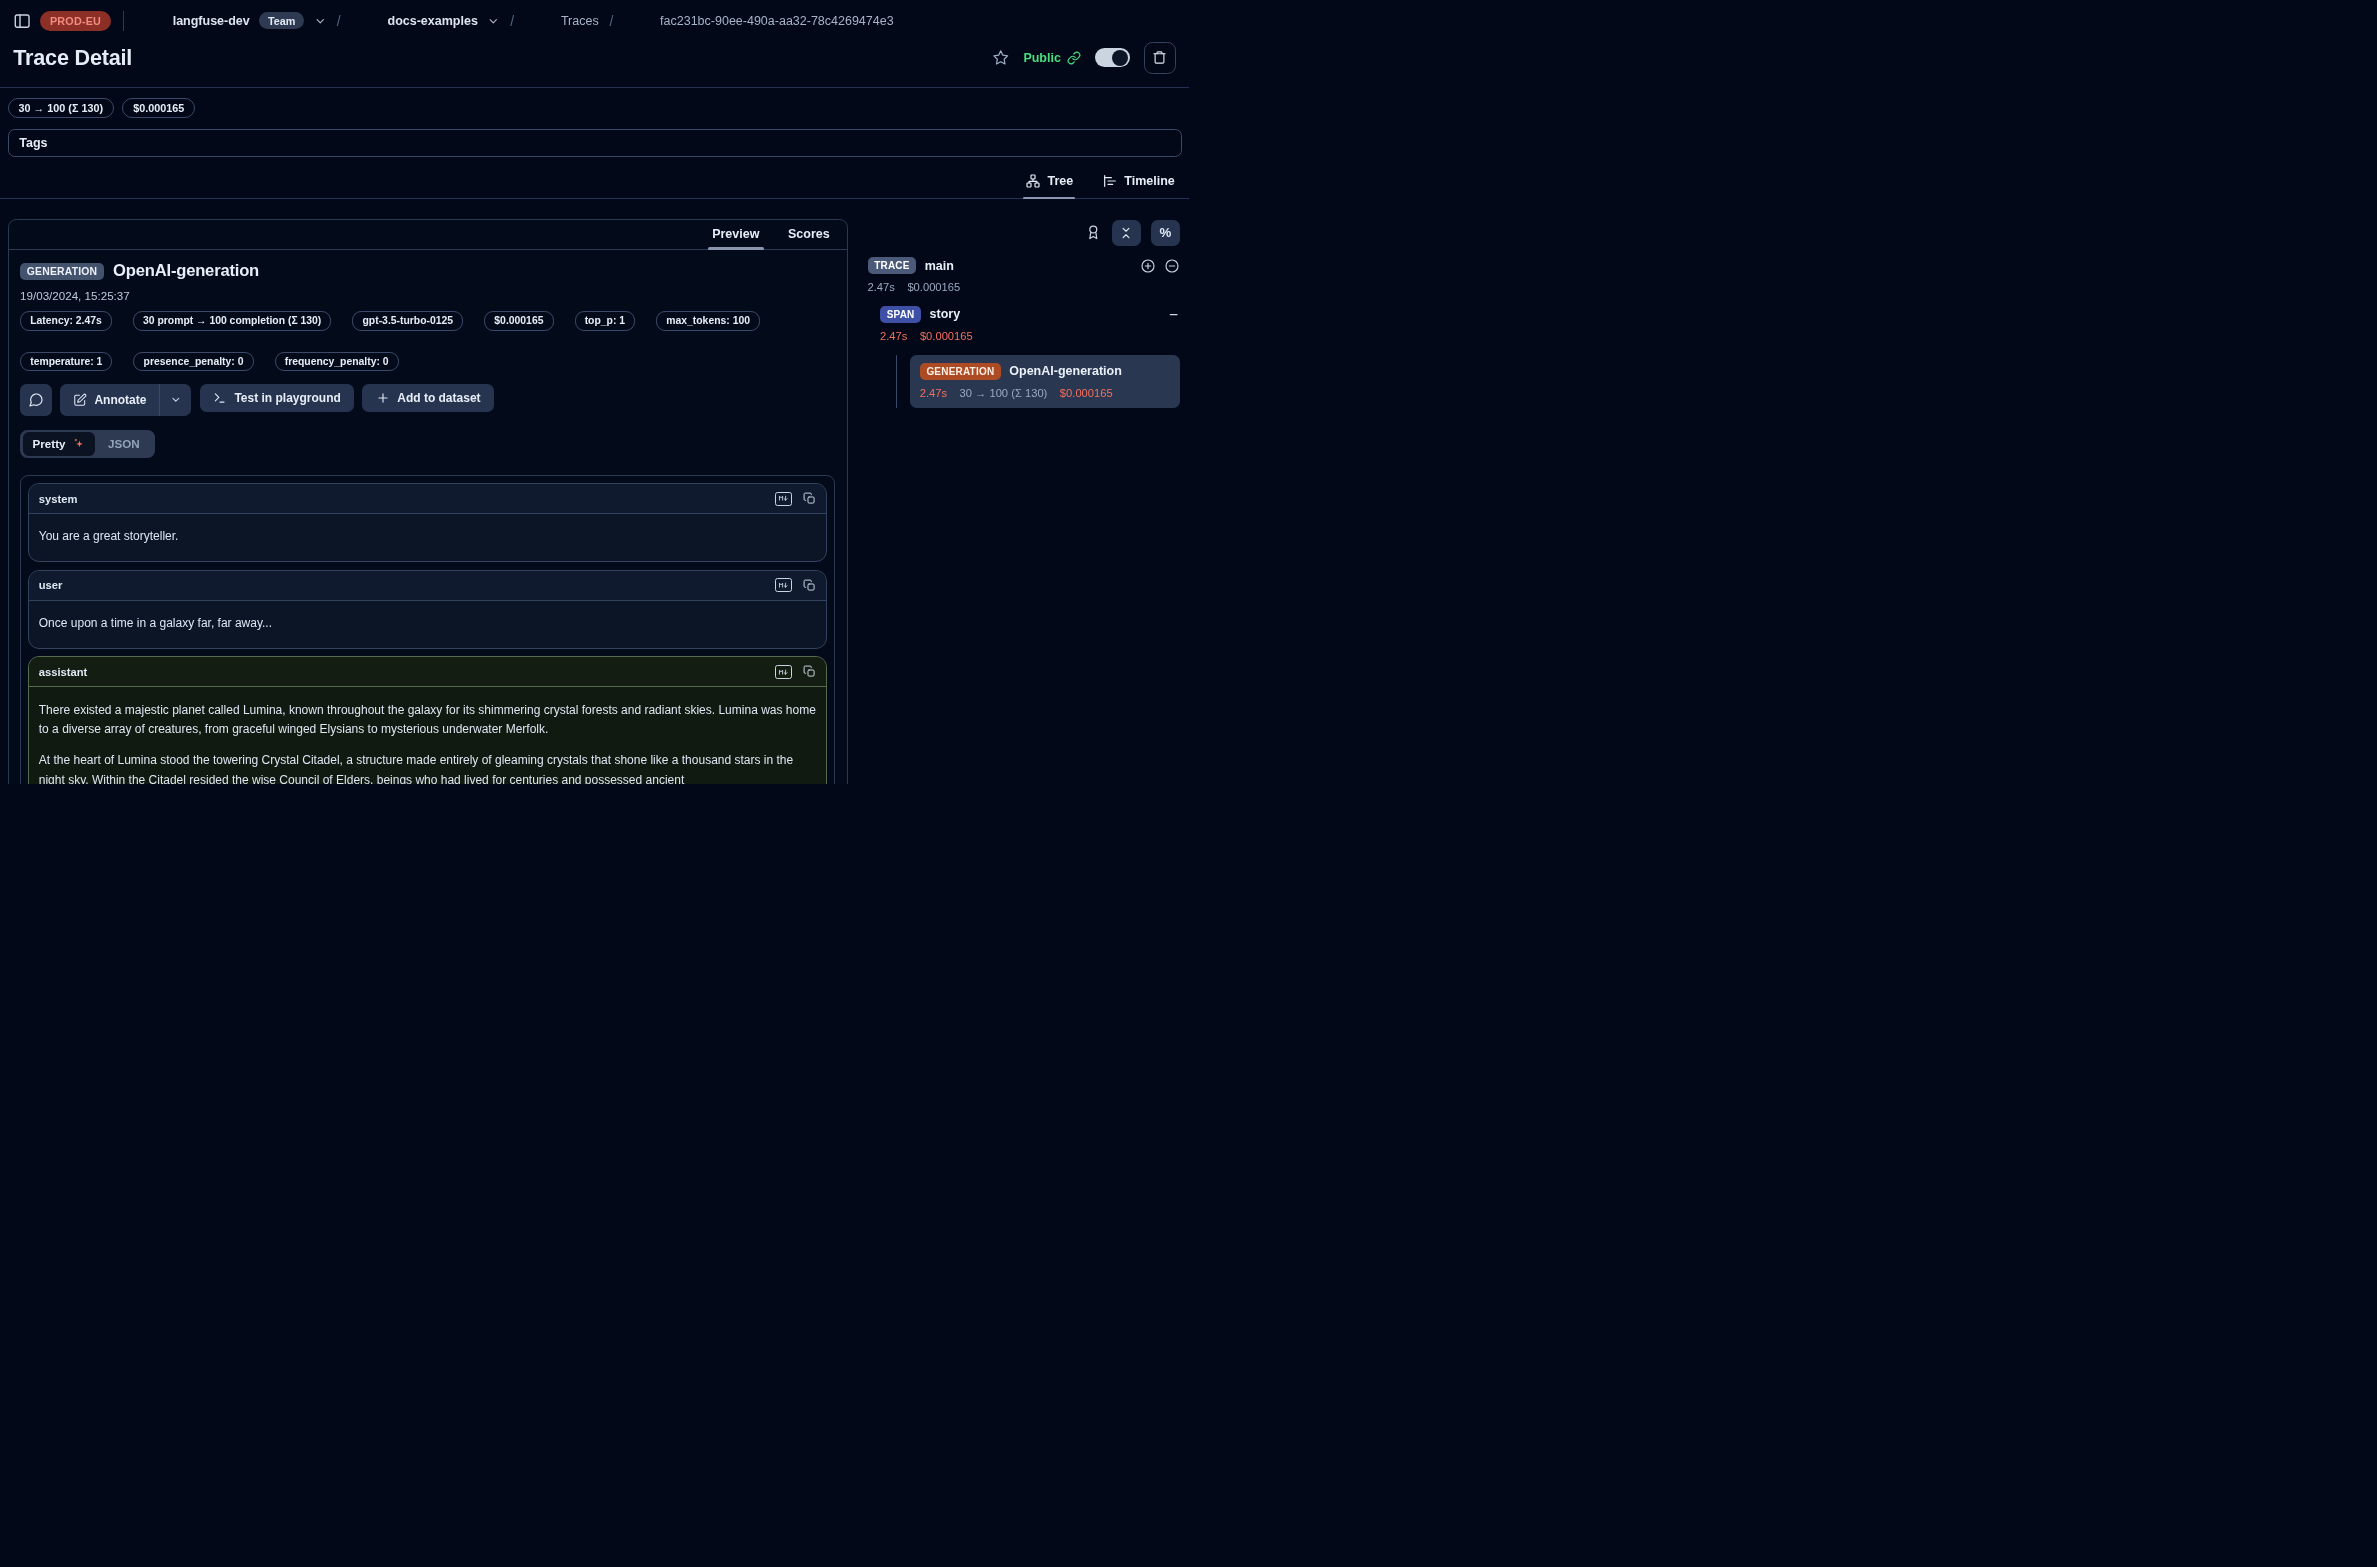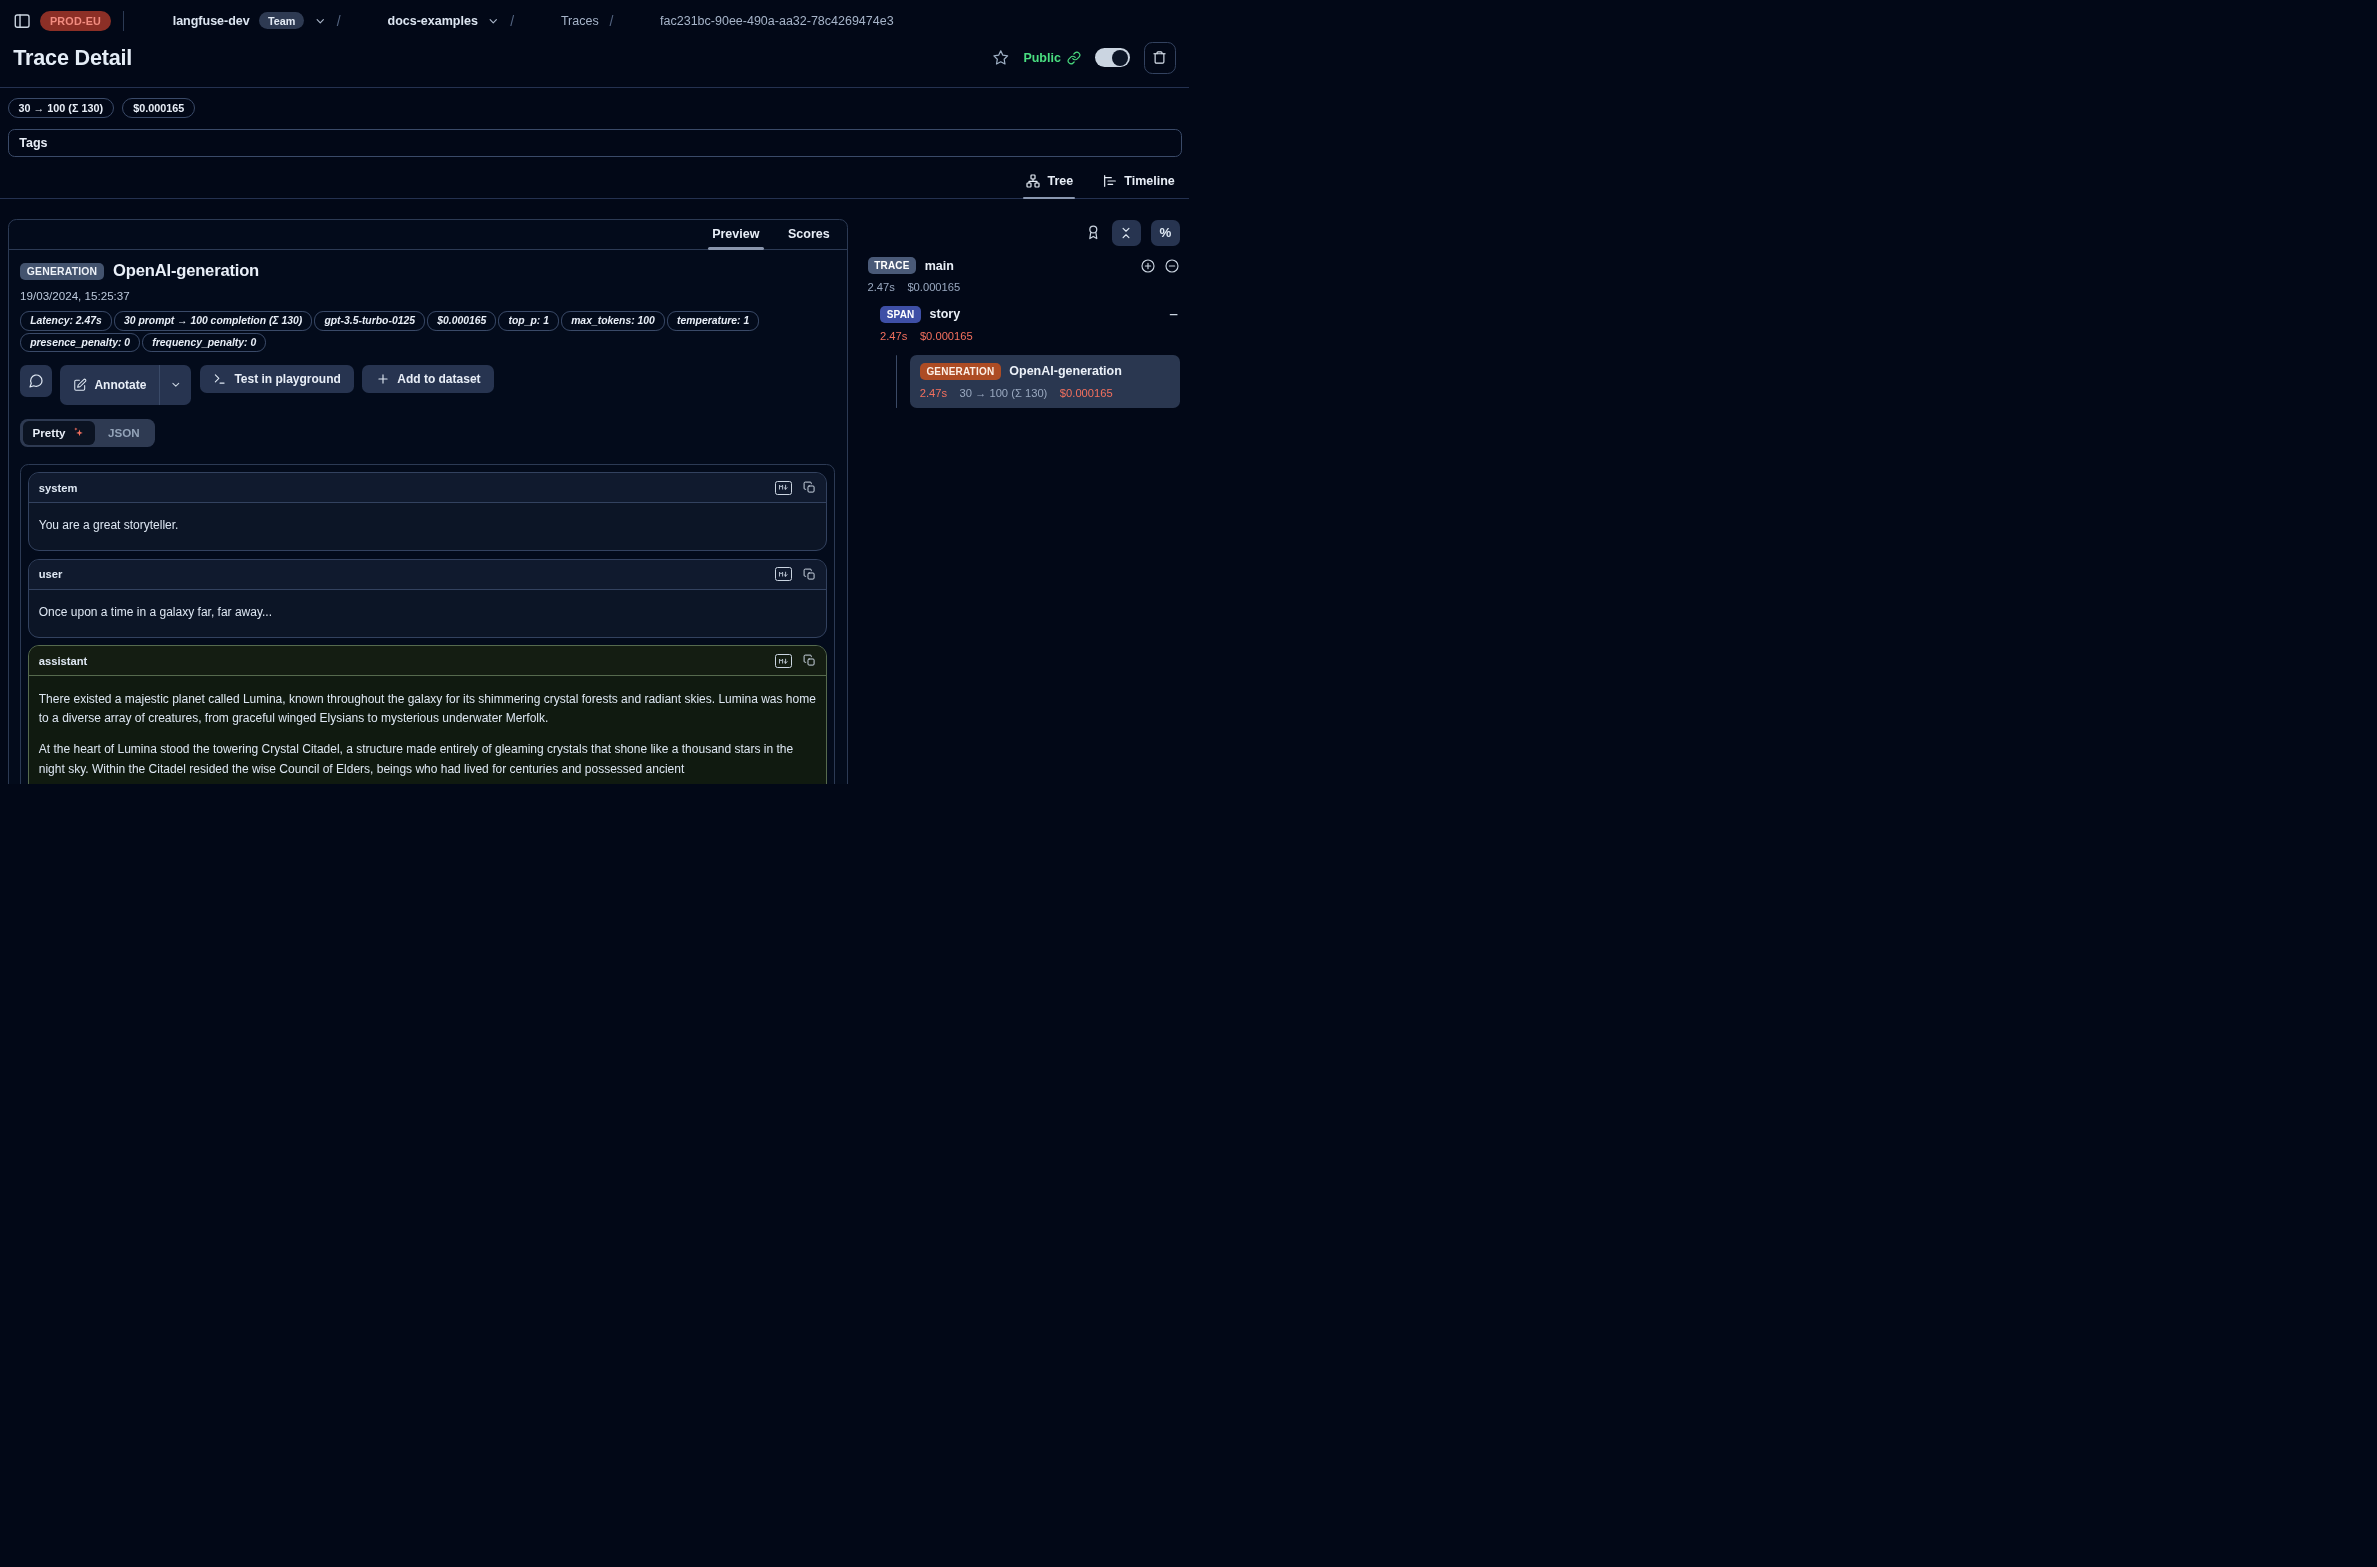--- a/index.html
+++ b/index.html
@@ -70,33 +70,33 @@
 
   .panel-body { padding:11.6px 11.6px 10px; }
   .obs-title-row { display:flex; align-items:center; gap:9.1px; }
   .type-badge {
     background:#43536e; color:#eef2f8; font-size:10.4px; font-weight:700;
     padding:3.3px 6.7px; border-radius:5px; letter-spacing:0.2px;
   }
   .obs-title { font-size:16.6px; font-weight:800; color:#e9eff8; letter-spacing:-0.2px; }
   .timestamp { margin:7.5px 0 9.1px; font-size:11.6px; color:#bcc9db; }
 
-  .obs-pills { display:flex; flex-wrap:wrap; gap:2px; max-width:802px;font-style:italic; }
+  .obs-pills { display:flex; flex-wrap:wrap; gap:21px; max-width:802px; }
   .obs-pills .pill { font-size:10.4px; padding:3.3px 9.1px; border-radius:9.1px; }
 
   .actions-row { display:flex; gap:8.3px; margin:12.5px 0 3.3px; }
   .icon-btn {
     width:32px; height:32px; background:#273450; border-radius:6.7px;
     display:flex; align-items:center; justify-content:center; cursor:pointer;
   }
   .btn {
     background:#273450; border-radius:6.7px; height:28px; display:flex; align-items:center;
     gap:7.5px; padding:0 13.3px; font-size:12px; font-weight:600; color:#e8eef7; cursor:pointer;
   }
-  .split-btn { display:flex; background:#273450; border-radius:6.7px; height:40px; overflow:hidden; }
+  .split-btn { display:flex; background:#273450; border-radius:6.7px; height:32px; overflow:hidden; }
   .split-main { display:flex; align-items:center; gap:7.5px; padding:0 12.5px; font-size:12px; font-weight:600; cursor:pointer; }
   .split-sep { width:0.8px; background:#3a4a68; margin:0; }
   .split-caret { display:flex; align-items:center; padding:0 10px; cursor:pointer; }
 
   .format-toggle { display:inline-flex; background:#2e3a52; border-radius:7.5px; padding:2.5px; margin:10.8px 0 11.6px; }
   .seg { display:flex; align-items:center; gap:6.7px; font-size:11.6px; font-weight:600; cursor:pointer; }
   .seg.active { background:#0b1322; border-radius:5.8px; padding:5px 10px; color:#e8eef7; }
   .seg.inactive { padding:5px 12.5px; color:#93a3b8; }
 
   .messages-wrap {

